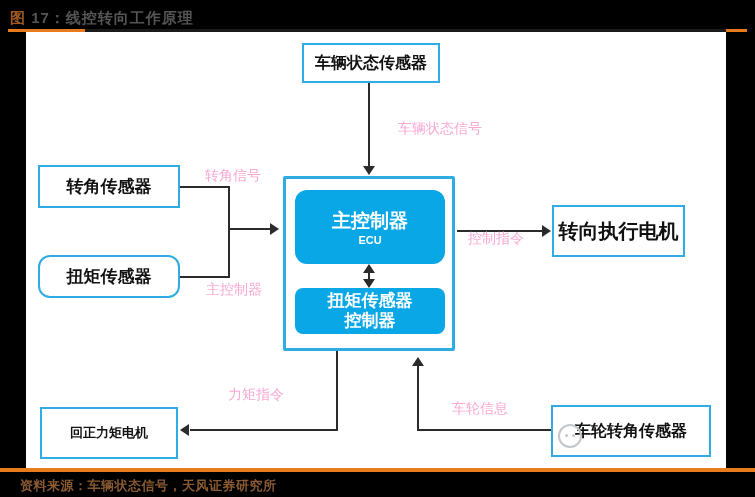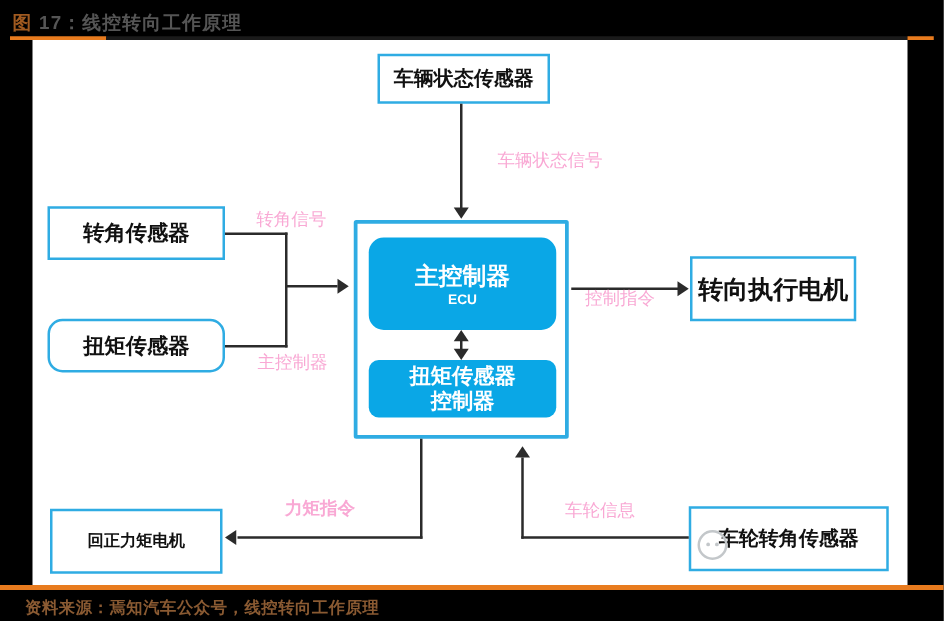--- a/index.html
+++ b/index.html
@@ -102,32 +102,32 @@
 <div class="abs lbl" style="left:205px;top:167px;">转角信号</div>
 <div class="abs lbl" style="left:206px;top:281px;">主控制器</div>
 
 <div class="abs line" style="left:457px;top:230px;width:87px;height:2px;"></div>
 <div class="abs arr arr-right" style="left:542px;top:225px;"></div>
 <div class="abs lbl" style="left:468px;top:198px;margin-top:32px;">控制指令</div>
 
 <div class="abs line" style="left:336px;top:351px;width:2px;height:80px;"></div>
 <div class="abs line" style="left:190px;top:429px;width:148px;height:2px;"></div>
 <div class="abs arr arr-left" style="left:180px;top:424px;"></div>
-<div class="abs lbl" style="left:228px;top:398px;font-weight:bold;">力矩指令</div>
+<div class="abs lbl" style="left:228px;top:386px;">力矩指令</div>
 
 <div class="abs line" style="left:417px;top:366px;width:2px;height:65px;"></div>
 <div class="abs arr arr-up" style="left:412px;top:357px;"></div>
 <div class="abs line" style="left:417px;top:429px;width:134px;height:2px;"></div>
 <div class="abs lbl" style="left:452px;top:400px;">车轮信息</div>
 
 <div class="abs line" style="left:368px;top:271px;width:2px;height:12px;"></div>
 <div class="abs arr arr-up" style="left:363px;top:264px;"></div>
 <div class="abs arr arr-down" style="left:363px;top:279px;"></div>
 
 <div class="abs wm">
   <span class="wm-circle">
     <span class="dot" style="left:5px;"></span>
     <span class="dot" style="left:12px;"></span>
   </span>
 </div>
 
 <div class="abs rule rule-orange" style="left:0px;top:468px;width:755px;height:4px;"></div>
-<div class="abs source">资料来源：焉知汽车公众号，线控转向工作原理</div>
+<div class="abs source">资料来源：车辆状态信号，天风证券研究所</div>
 
 </body></html>

